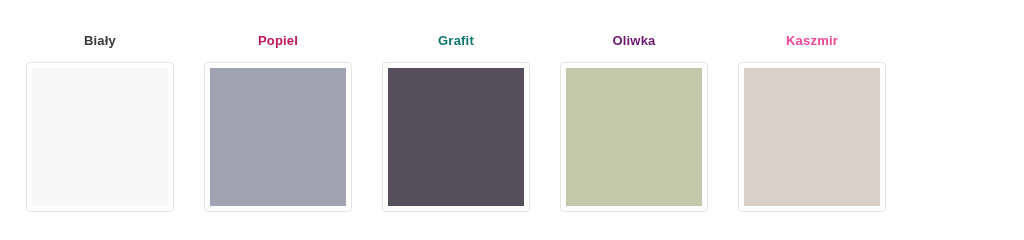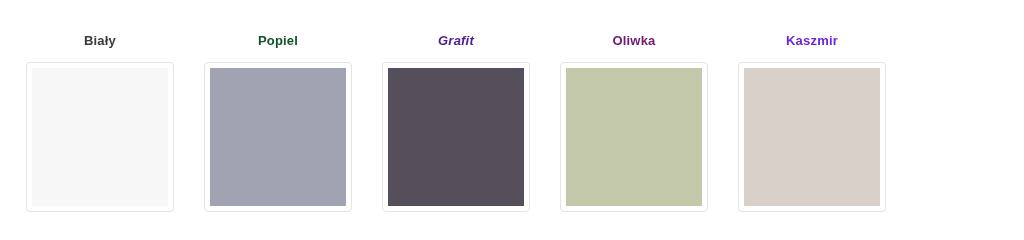--- a/index.html
+++ b/index.html
@@ -112,40 +112,40 @@
 
   <div class="swatch-card">
     <div class="swatch-label" style="color: rgb(58, 58, 58);">Biały</div>
     <div class="swatch-frame" style="border-color: rgb(230, 228, 226);">
       <div class="swatch-fill" style="background-color: rgb(247, 247, 247);"></div>
     </div>
   </div>
 
 
   <div class="swatch-card">
-    <div class="swatch-label" style="color: #14532d;">Popiel</div>
+    <div class="swatch-label" style="color: #be185d;">Popiel</div>
     <div class="swatch-frame" style="border-color: rgb(230, 228, 226);">
       <div class="swatch-fill" style="background-color: rgb(162, 163, 178);"></div>
     </div>
   </div>
 
   <div class="swatch-card">
-    <div class="swatch-label" style="color: #4c1d95; font-style: italic;">Grafit</div>
+    <div class="swatch-label" style="color: #0f766e;">Grafit</div>
     <div class="swatch-frame" style="border-color: rgb(230, 228, 226);">
       <div class="swatch-fill" style="background-color: rgb(84, 79, 91);"></div>
     </div>
   </div>
 
   <div class="swatch-card">
     <div class="swatch-label" style="color: #701a75;">Oliwka</div>
     <div class="swatch-frame" style="border-color: rgb(230, 228, 226);">
       <div class="swatch-fill" style="background-color: rgb(196, 200, 171);"></div>
     </div>
   </div>
 
   <div class="swatch-card">
-    <div class="swatch-label" style="color: #6d28d9;">Kaszmir</div>
+    <div class="swatch-label" style="color: #ec4899;">Kaszmir</div>
     <div class="swatch-frame" style="border-color: rgb(230, 228, 226);">
       <div class="swatch-fill" style="background-color: rgb(217, 208, 202);"></div>
     </div>
   </div>
 
 </div>
 
 </body></html>

